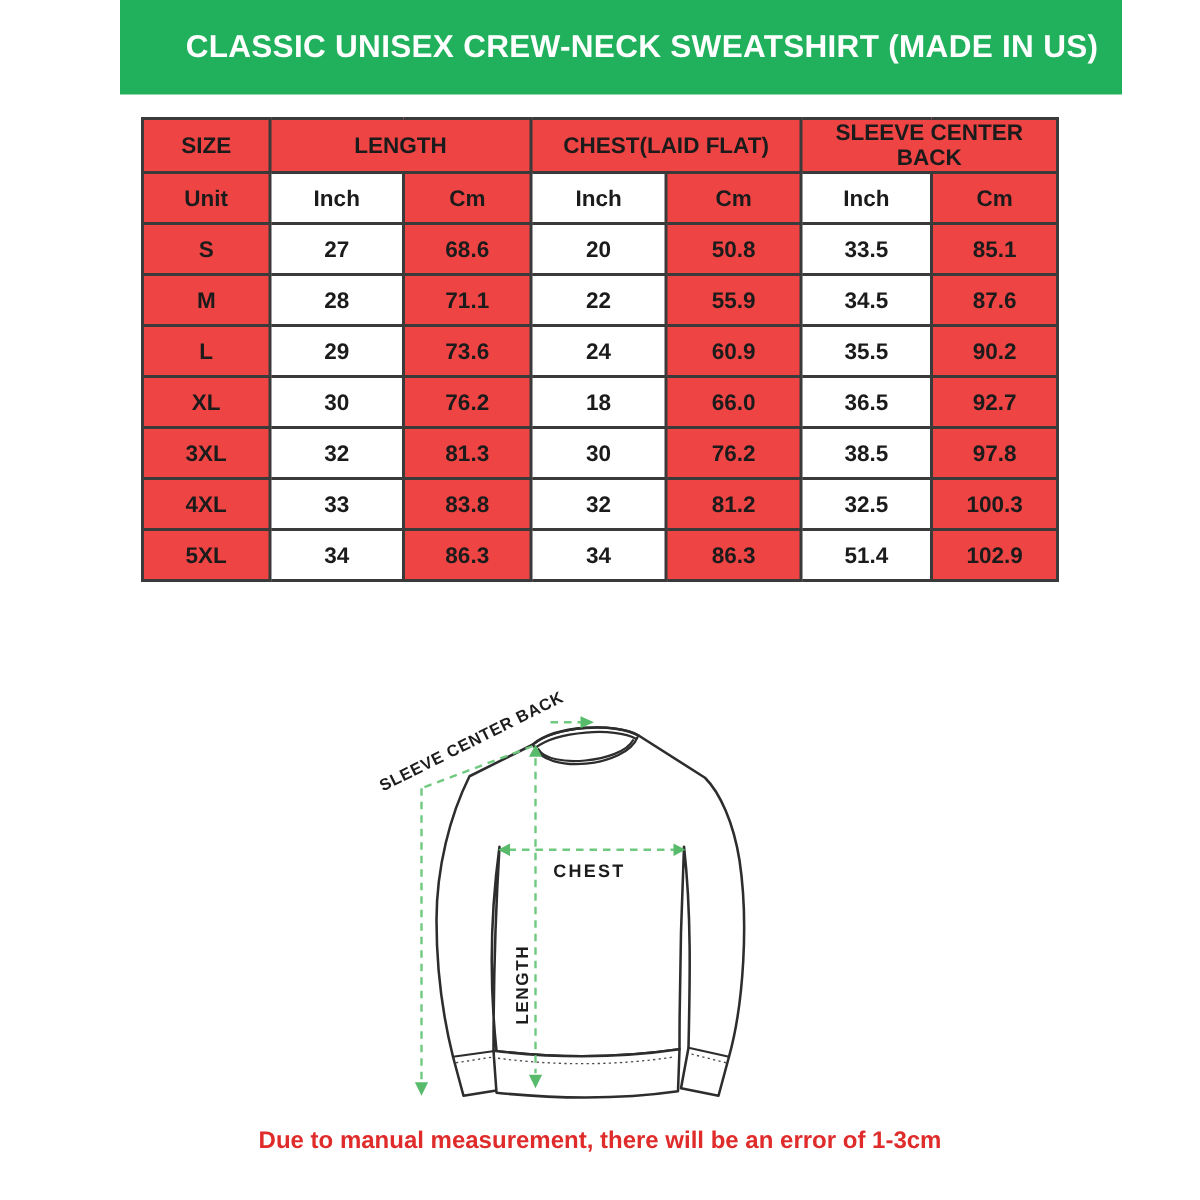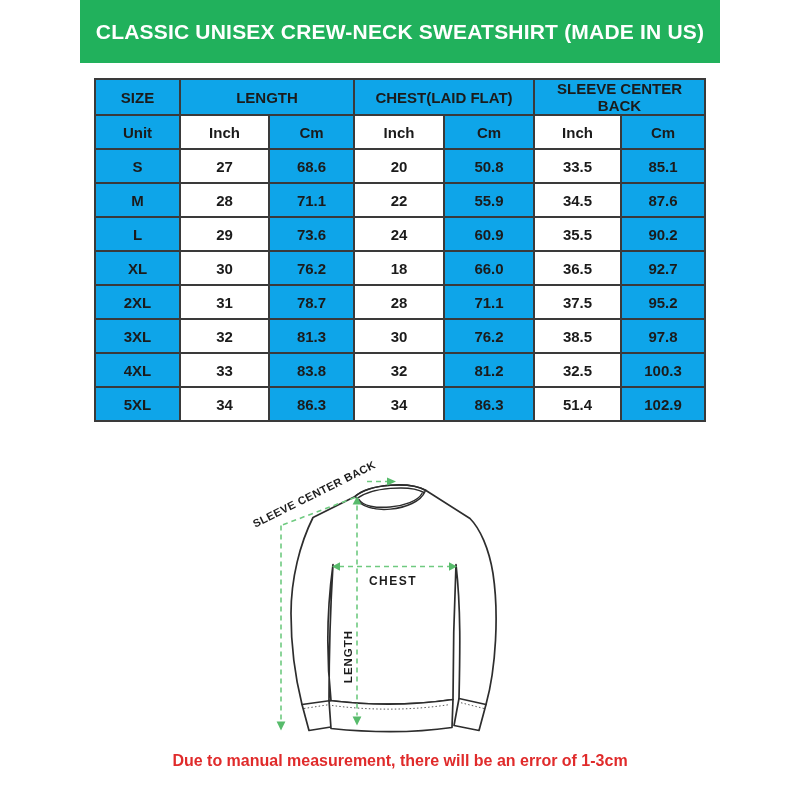--- a/index.html
+++ b/index.html
@@ -2,35 +2,35 @@
 <html><head>
 <meta charset="utf-8">
 <style>
   html,body{margin:0;padding:0;}
   body{
     width:800px;height:800px;position:relative;background:#ffffff;
     font-family:"Liberation Sans",sans-serif;overflow:hidden;
   }
   .title-bar{
     position:absolute;left:80px;top:0;width:640px;height:63px;
-    display:flex;align-items:center;justify-content:center;
+    display:flex;align-items:center;justify-content:center;padding-left:28px;
   }
   .title-bar span{
     color:#ffffff;font-weight:bold;font-size:21px;letter-spacing:.2px;white-space:nowrap;
   }
   .size-table-wrap{position:absolute;left:94px;top:78px;}
   table.size-table{
     border-collapse:collapse;table-layout:fixed;width:610px;
   }
   table.size-table td,table.size-table th{
     border:2px solid #3a3a3a;text-align:center;vertical-align:middle;
     font-weight:bold;font-size:15px;color:#1b1b1b;height:32px;padding:0;
     background:#ffffff;
   }
-  table.size-table .g{background:#0ea5e9;}
+  table.size-table .g{background:#ef4444;}
   .footer-note{
     position:absolute;left:0;top:752px;width:800px;text-align:center;
     font-weight:bold;font-size:16px;
   }
   .diagram{position:absolute;left:230px;top:452px;width:340px;height:303px;}
   svg text{font-family:"Liberation Sans",sans-serif;}
 </style>
 </head>
 <body>
 
@@ -93,29 +93,20 @@
         <td class="g">90.2</td>
       </tr>
       <tr>
         <td class="g">XL</td>
         <td>30</td>
         <td class="g">76.2</td>
         <td>18</td>
         <td class="g">66.0</td>
         <td>36.5</td>
         <td class="g">92.7</td>
-      </tr>
-      <tr>
-        <td class="g">2XL</td>
-        <td>31</td>
-        <td class="g">78.7</td>
-        <td>28</td>
-        <td class="g">71.1</td>
-        <td>37.5</td>
-        <td class="g">95.2</td>
       </tr>
       <tr>
         <td class="g">3XL</td>
         <td>32</td>
         <td class="g">81.3</td>
         <td>30</td>
         <td class="g">76.2</td>
         <td>38.5</td>
         <td class="g">97.8</td>
       </tr>

